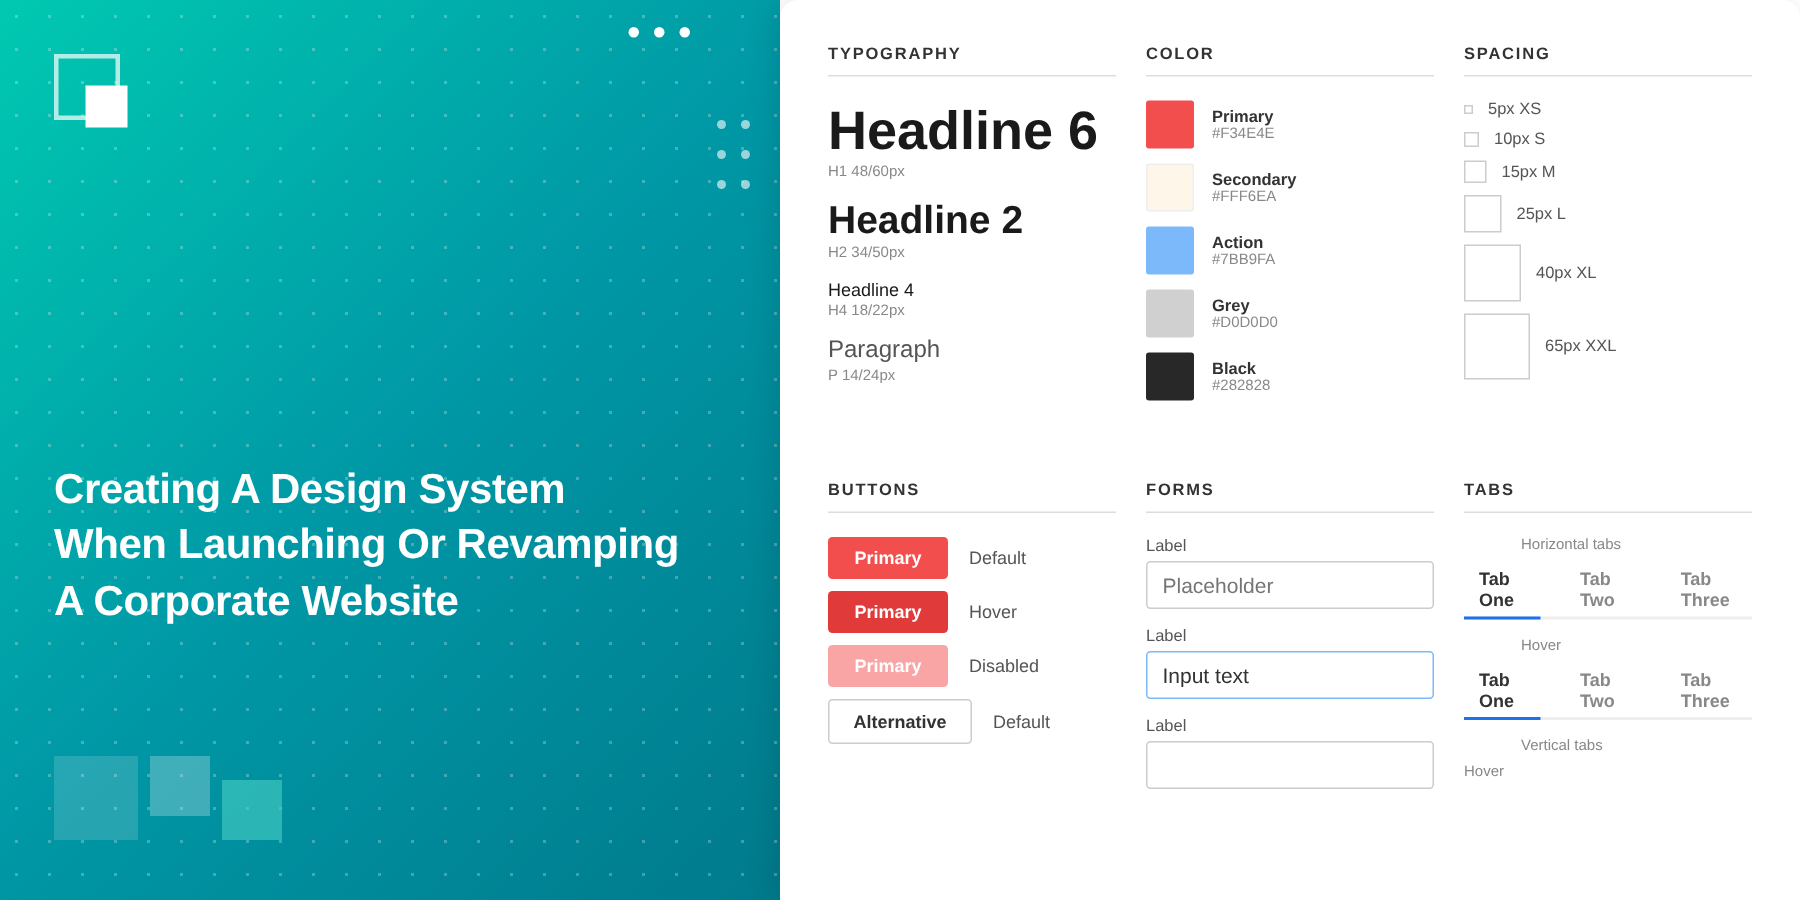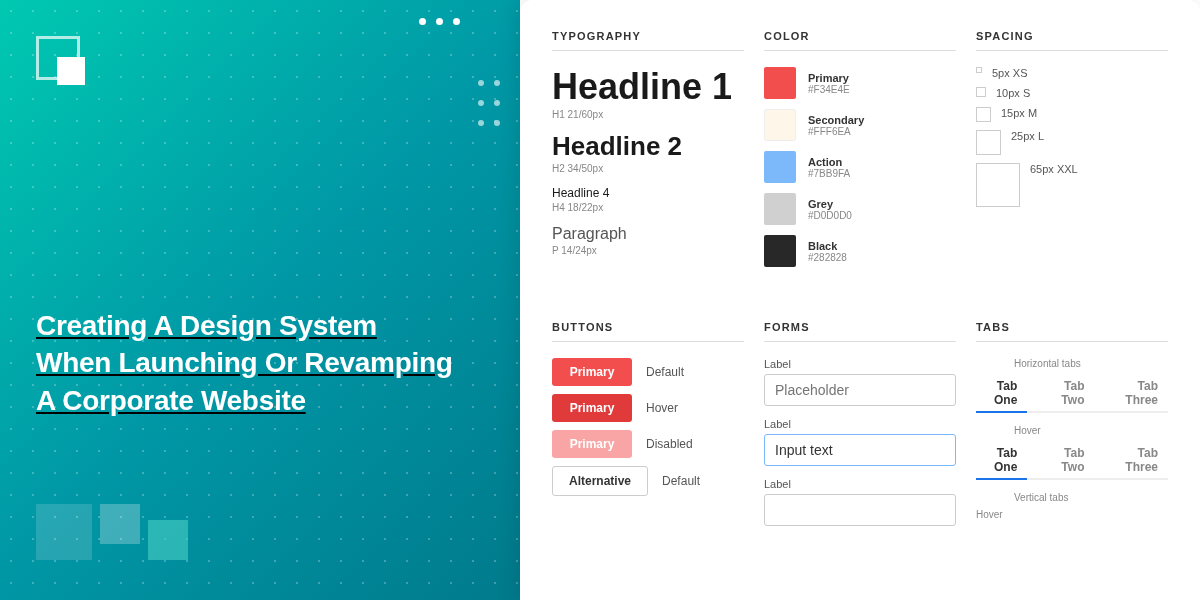--- a/index.html
+++ b/index.html
@@ -55,21 +55,20 @@
       position: absolute;
       bottom: -8px;
       right: -8px;
     }
 
     .hero-text {
       position: absolute;
       bottom: 180px;
       left: 36px;
       right: 20px;
-      text-decoration: underline;
     }
 
     .hero-text h1 {
       color: white;
       font-size: 28px;
       font-weight: 700;
       line-height: 1.35;
       letter-spacing: -0.3px;
     }
 
@@ -194,21 +193,21 @@
       height: 32px;
       flex-shrink: 0;
       border-radius: 2px;
     }
 
     .color-info .color-name { font-size: 11px; font-weight: 600; color: #333; }
     .color-info .color-hex { font-size: 10px; color: #888; }
 
     .spacing-item {
       display: flex;
-      align-items: flex-start;
+      align-items: center;
       gap: 10px;
       margin-bottom: 8px;
     }
 
     .spacing-box {
       border: 1.5px solid #ccc;
       flex-shrink: 0;
       background: white;
     }
 
@@ -278,21 +277,20 @@
       color: #333;
     }
 
     .tabs-label { font-size: 10px; color: #888; margin-bottom: 6px; padding-left: 38px; }
 
     .tab-row {
       display: flex;
       gap: 16px;
       margin-bottom: 12px;
       border-bottom: 2px solid #eee;
-      text-align: right;
     }
 
     .tab-item {
       font-size: 12px;
       font-weight: 600;
       padding: 4px 10px;
       color: #888;
       cursor: pointer;
     }
 
@@ -363,22 +361,22 @@
 </div>
 
 <div class="right-panel">
 
   <div class="design-grid">
 
     <div class="col-section">
       <div class="section-header">TYPOGRAPHY</div>
 
       <div class="type-item">
-        <div class="type-h1">Headline 1</div>
-        <div class="type-sub">H1 21/60px</div>
+        <div class="type-h1">Headline 6</div>
+        <div class="type-sub">H1 48/60px</div>
       </div>
       <div class="type-item">
         <div class="type-h2">Headline 2</div>
         <div class="type-sub">H2 34/50px</div>
       </div>
       <div class="type-item">
         <div class="type-h4">Headline 4</div>
         <div class="type-sub">H4 18/22px</div>
       </div>
       <div class="type-item">
@@ -444,20 +442,24 @@
       </div>
       <div class="spacing-item">
         <div class="spacing-box" style="width:15px;height:15px;"></div>
         <span class="spacing-label">15px M</span>
       </div>
       <div class="spacing-item">
         <div class="spacing-box" style="width:25px;height:25px;"></div>
         <span class="spacing-label">25px L</span>
       </div>
       <div class="spacing-item">
+        <div class="spacing-box" style="width:38px;height:38px;"></div>
+        <span class="spacing-label">40px XL</span>
+      </div>
+      <div class="spacing-item">
         <div class="spacing-box" style="width:44px;height:44px;"></div>
         <span class="spacing-label">65px XXL</span>
       </div>
     </div>
   </div>
 
   <div class="section-divider"></div>
 
   <div class="section-row">
 

